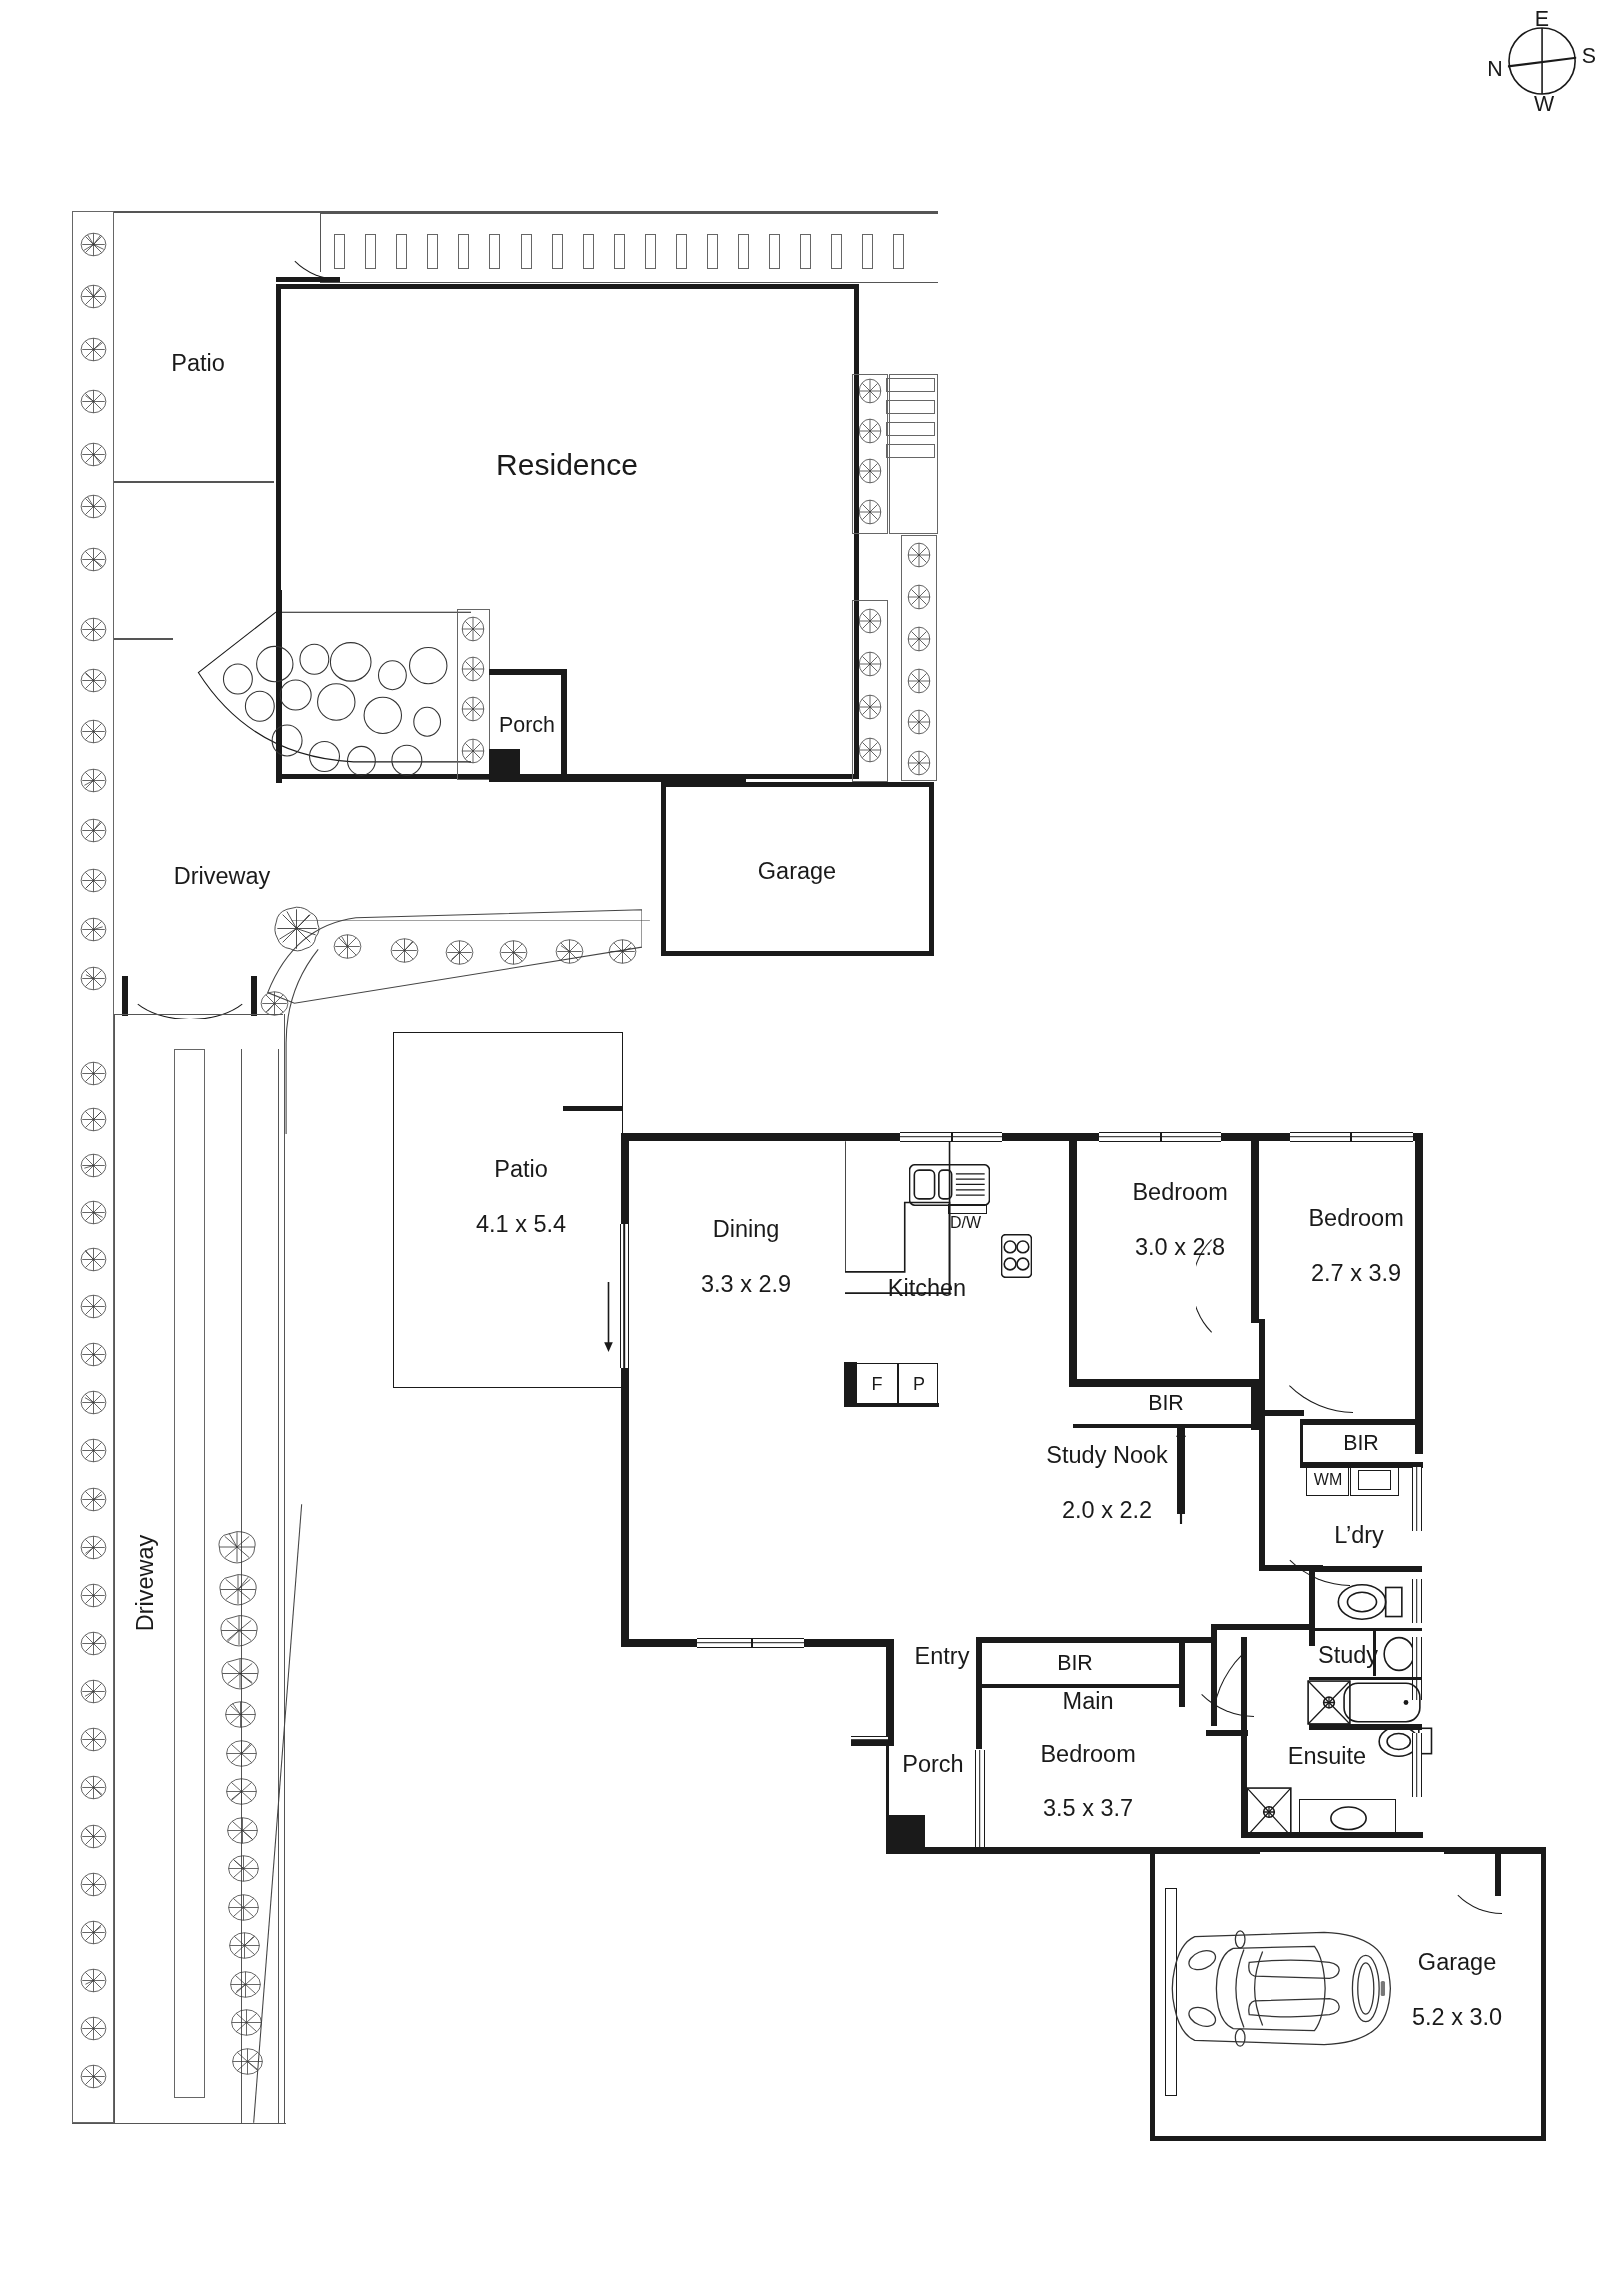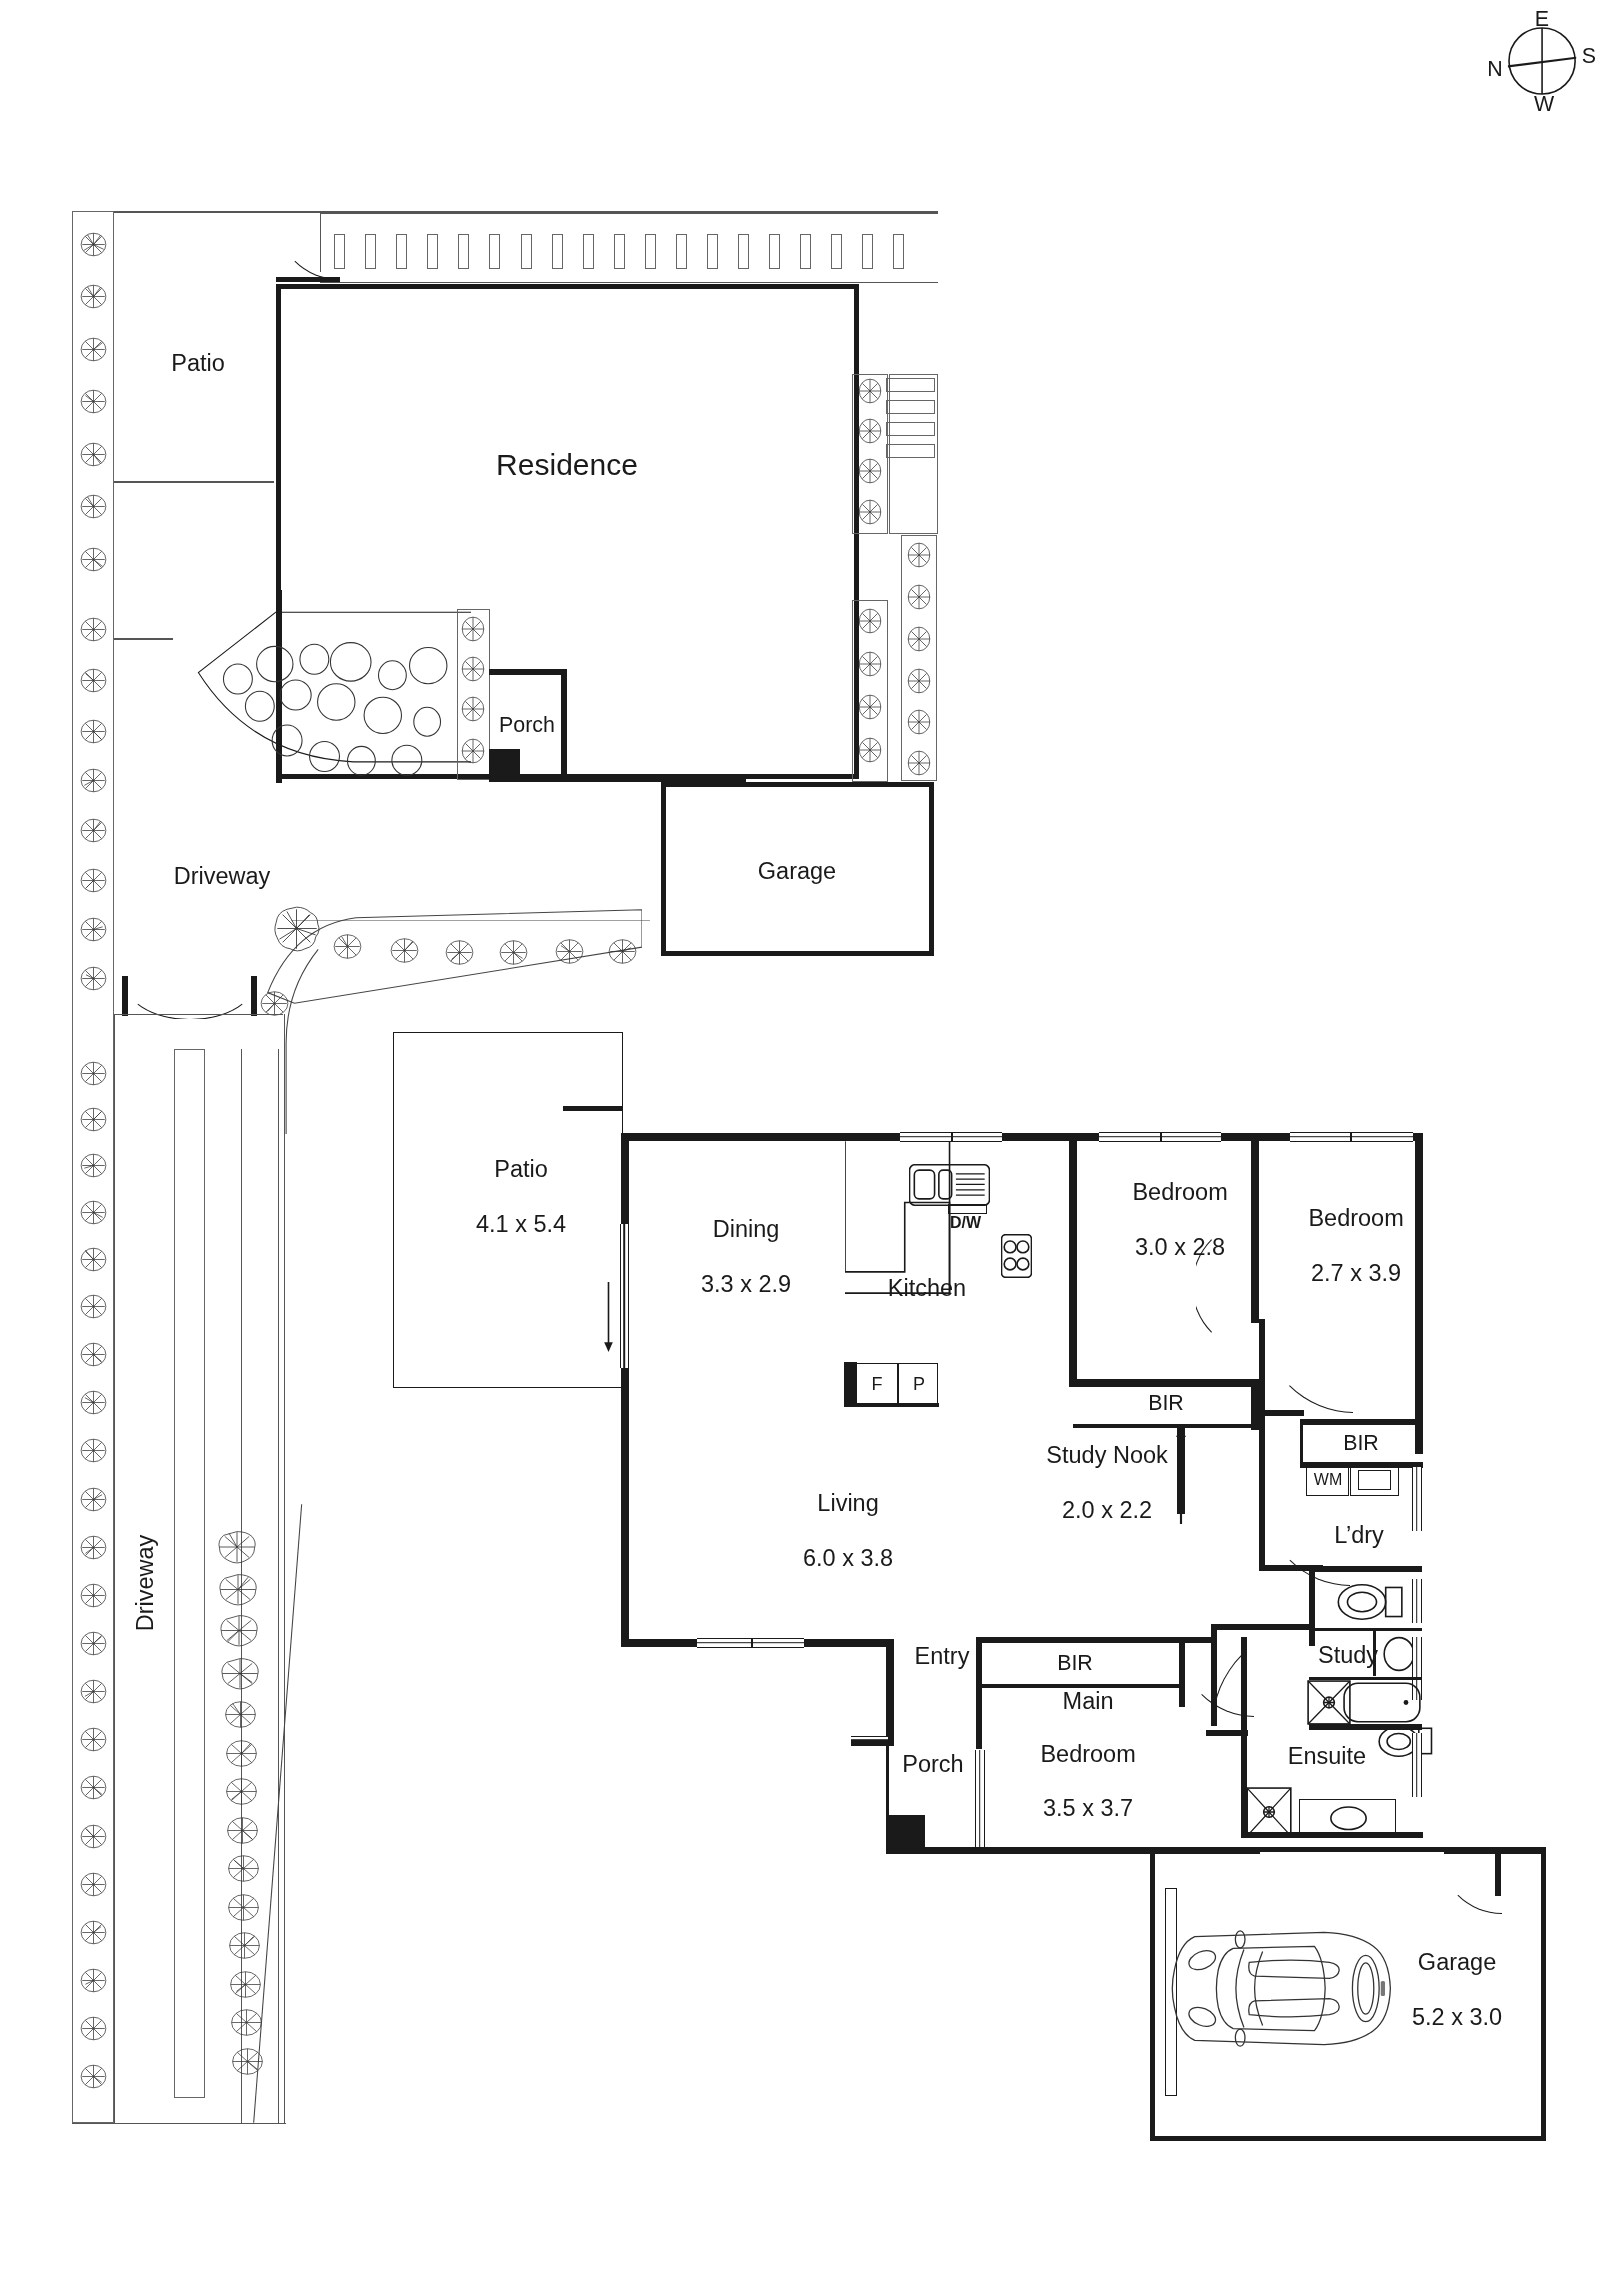--- a/index.html
+++ b/index.html
@@ -833,24 +833,20 @@
   <div class="thin" style="left:751px;top:1638px;width:1.6px;height:9.6px;"></div>
 
   <div class="wall" style="left:886px;top:1639px;width:7.5px;height:107px;"></div>
   <div class="winH" style="left:851px;top:1736px;width:37px;height:8.6px;"></div>
   <div class="wall" style="left:851px;top:1740px;width:37px;height:6.4px;"></div>
 
   <div class="lbl f44 ctr" style="left:733px;top:1257px;">
     <span>Dining</span><br>
     <span>3.3 x 2.9</span>
   </div>
-  <div class="lbl f44 ctr" style="left:835px;top:1531px;">
-    <span>Living</span><br>
-    <span>6.0 x 3.8</span>
-  </div>
 
   <div class="lbl f44 ctr" style="left:927px;top:1289px;">Kitchen</div>
 
   <div class="abs" style="left:845px;top:1141px;width:160px;height:187px;">
     <svg width="160" height="187" viewBox="0 0 300 350">
       <path d="M0 0 L0 245 L112 245 L112 115 L196 115 L196 285 L0 285" fill="none" stroke="#1a1a1a" stroke-width="3"></path>
       <path d="M196 0 L196 285" fill="none" stroke="#1a1a1a" stroke-width="3"></path>
     </svg>
   </div>
 
@@ -862,21 +858,21 @@
       <rect x="1" y="1" width="150" height="76" rx="10" fill="none" stroke="#1a1a1a" stroke-width="3"></rect>
       <rect x="10" y="11" width="38" height="54" rx="9" fill="none" stroke="#1a1a1a" stroke-width="3"></rect>
       <rect x="56" y="11" width="24" height="54" rx="8" fill="none" stroke="#1a1a1a" stroke-width="3"></rect>
       <g stroke="#1a1a1a" stroke-width="2.4">
           <path d="M88 18 L142 18 M88 28 L142 28 M88 38 L142 38 M88 48 L142 48 M88 58 L142 58"></path>
         </g>
     </svg>
   </div>
 
   <div class="boxthin" style="left:948px;top:1204px;width:39px;height:9.6px;"></div>
-  <div class="lbl f30" style="left:950px;top:1214px;width:43px;text-align:left;font-weight:bold;">D/W</div>
+  <div class="lbl f30" style="left:950px;top:1214px;width:43px;text-align:left;">D/W</div>
 
   <div class="abs" style="left:1001px;top:1234px;width:31px;height:44px;">
     <svg width="31" height="44" viewBox="0 0 58 82">
       <rect x="1" y="1" width="56" height="80" rx="8" fill="none" stroke="#1a1a1a" stroke-width="3"></rect>
       <circle cx="17" cy="24" r="11" fill="none" stroke="#1a1a1a" stroke-width="3"></circle>
       <circle cx="41" cy="24" r="11" fill="none" stroke="#1a1a1a" stroke-width="3"></circle>
       <circle cx="17" cy="56" r="11" fill="none" stroke="#1a1a1a" stroke-width="3"></circle>
       <circle cx="41" cy="56" r="11" fill="none" stroke="#1a1a1a" stroke-width="3"></circle>
     </svg>
   </div>

